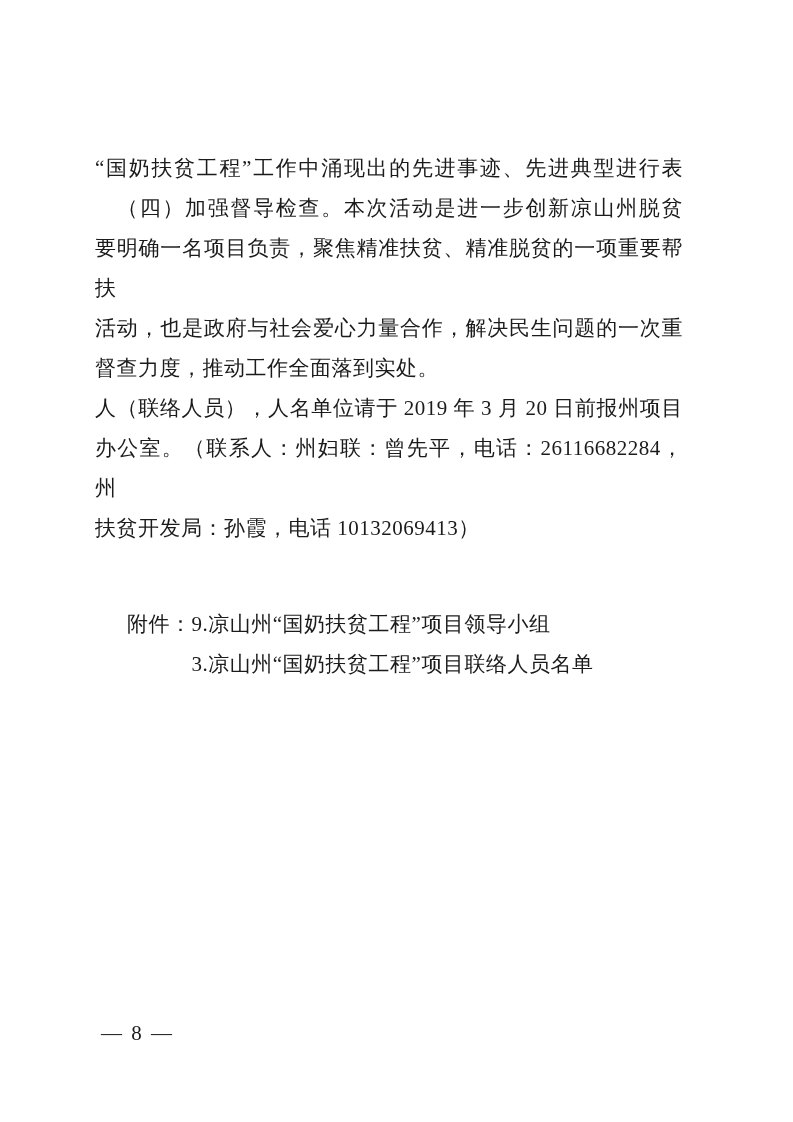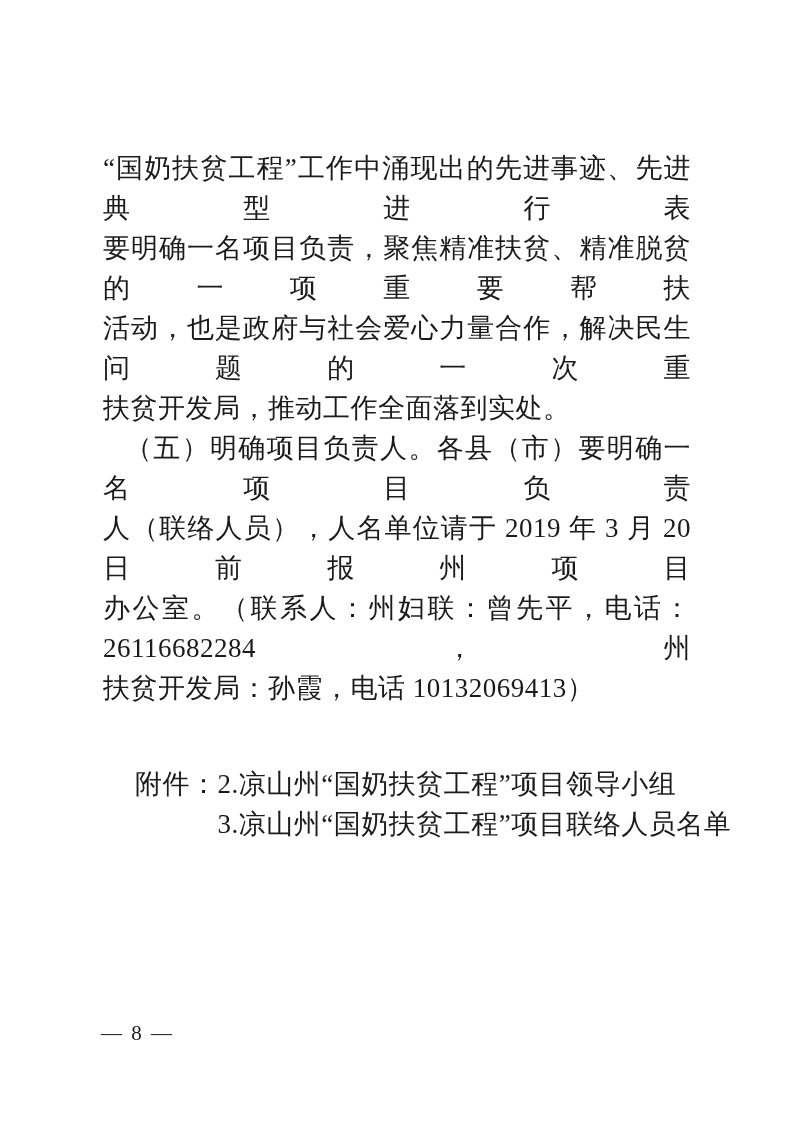--- a/index.html
+++ b/index.html
@@ -15,24 +15,24 @@
     color: #1b1b1b;
   }
   .sheet {
     position: relative;
     width: 793px;
     height: 1122px;
     background: #ffffff;
   }
   .body-text {
     position: absolute;
-    left: 103px;
+    left: 95px;
     top: 148px;
     width: 588px;
-    font-size: 27px;
+    font-size: 21px;
     line-height: 40px;
     letter-spacing: 0.5px;
   }
   .para { margin: 0; }
   .line {
     text-align: justify;
     text-align-last: left;
     white-space: normal;
   }
   .line.jl {
@@ -68,36 +68,36 @@
 
 <div class="sheet">
 
   <div class="body-text">
 
     <div class="para">
       <div class="line jl">“国奶扶贫工程”工作中涌现出的先进事迹、先进典型进行表</div>
     </div>
 
     <div class="para">
+      <div class="line jl indent">（四）加强督导检查。本次活动是进一步创新凉山州脱贫</div>
       <div class="line jl">要明确一名项目负责，聚焦精准扶贫、精准脱贫的一项重要帮扶</div>
       <div class="line jl">活动，也是政府与社会爱心力量合作，解决民生问题的一次重</div>
-      <div class="line">扶贫开发局，推动工作全面落到实处。</div>
+      <div class="line">督查力度，推动工作全面落到实处。</div>
     </div>
 
     <div class="para">
-      <div class="line jl indent">（五）明确项目负责人。各县（市）要明确一名项目负责</div>
       <div class="line jl">人（联络人员），人名单位请于 2019 年 3 月 20 日前报州项目</div>
       <div class="line jl">办公室。（联系人：州妇联：曾先平，电话：26116682284，州</div>
       <div class="line">扶贫开发局：孙霞，电话 10132069413）</div>
     </div>
 
     <div class="attachment">
       <span class="attach-label">附件：</span>
       <div class="attach-items">
-        <div class="attach-item">2.凉山州“国奶扶贫工程”项目领导小组</div>
+        <div class="attach-item">9.凉山州“国奶扶贫工程”项目领导小组</div>
         <div class="attach-item">3.凉山州“国奶扶贫工程”项目联络人员名单</div>
       </div>
     </div>
 
   </div>
 
   <div class="page-number">— 8 —</div>
 
 </div>
 

